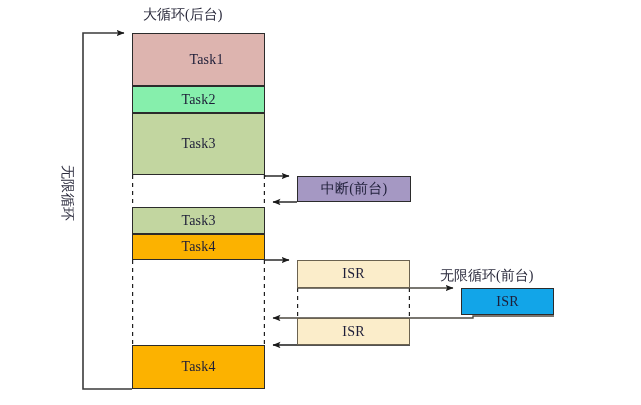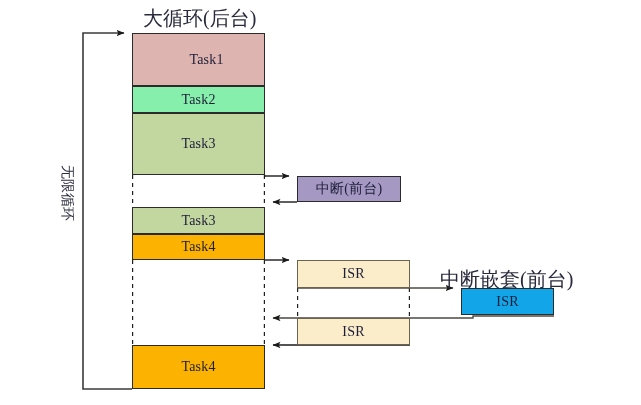--- a/index.html
+++ b/index.html
@@ -9,21 +9,21 @@
     color:#1c1c2e;
   }
   #canvas{position:absolute;left:0;top:0;width:641px;height:405px;}
   .box{
     position:absolute;box-sizing:border-box;
     display:flex;align-items:center;justify-content:center;
     font-size:14px;line-height:1;letter-spacing:.2px;
     color:#1e1e38;
   }
   .lbl{
-    position:absolute;white-space:nowrap;font-size:20px;
+    position:absolute;white-space:nowrap;font-size:14px;
     color:#2a2a3c;line-height:1;
   }
   .vlbl{
     position:absolute;white-space:nowrap;font-size:14px;color:#2a2a3c;
     transform-origin:0 0;transform:rotate(90deg);
   }
   svg{position:absolute;left:0;top:0;overflow:visible;}
 </style>
 </head>
 <body>
@@ -71,21 +71,21 @@
       <path d="M554,316 L473,316 L473,318 L273,318" fill="none" stroke="#4d4a42" stroke-width="1.4" marker-end="url(#ah)"></path>
     </g>
 
     <g>
       <path d="M410,345 L273,345" fill="none" stroke="#1a1a1a" stroke-width="1.4" marker-end="url(#ah)"></path>
     </g>
   </svg>
 
   <div class="lbl" style="left:143px;top:8px;">大循环(后台)</div>
 
-  <div class="lbl" style="left:440px;top:269px;">中断嵌套(前台)</div>
+  <div class="lbl" style="left:440px;top:269px;">无限循环(前台)</div>
 
   <div class="vlbl" style="left:76px;top:165px;">无限循环</div>
 
   <div class="box" style="left:132px;top:33px;width:133px;height:53px;background:#ddb4af;border:1.3px solid #2b2b2b;padding-left:16px;">
     <span>Task1</span>
   </div>
 
   <div class="box" style="left:132px;top:86px;width:133px;height:27px;background:#86efac;border:1.3px solid #2b2b2b;">
     <span>Task2</span>
   </div>
@@ -99,21 +99,21 @@
   </div>
 
   <div class="box" style="left:132px;top:234px;width:133px;height:26px;background:#fcb200;border:1.3px solid #2b2b2b;">
     <span>Task4</span>
   </div>
 
   <div class="box" style="left:132px;top:345px;width:133px;height:44px;background:#fcb200;border:1.3px solid #2b2b2b;">
     <span>Task4</span>
   </div>
 
-  <div class="box" style="left:297px;top:176px;width:104px;height:26px;background:#a598c3;border:1.3px solid #2b2b2b;text-align:center;">
+  <div class="box" style="left:297px;top:176px;width:114px;height:26px;background:#a598c3;border:1.3px solid #2b2b2b;text-align:center;">
     <span>中断(前台)</span>
   </div>
 
   <div class="box" style="left:297px;top:260px;width:113px;height:28px;background:#fbedca;border:1.2px solid #6b6250;">
     <span>ISR</span>
   </div>
 
   <div class="box" style="left:297px;top:318px;width:113px;height:27px;background:#fbedca;border:1.2px solid #6b6250;">
     <span>ISR</span>
   </div>

